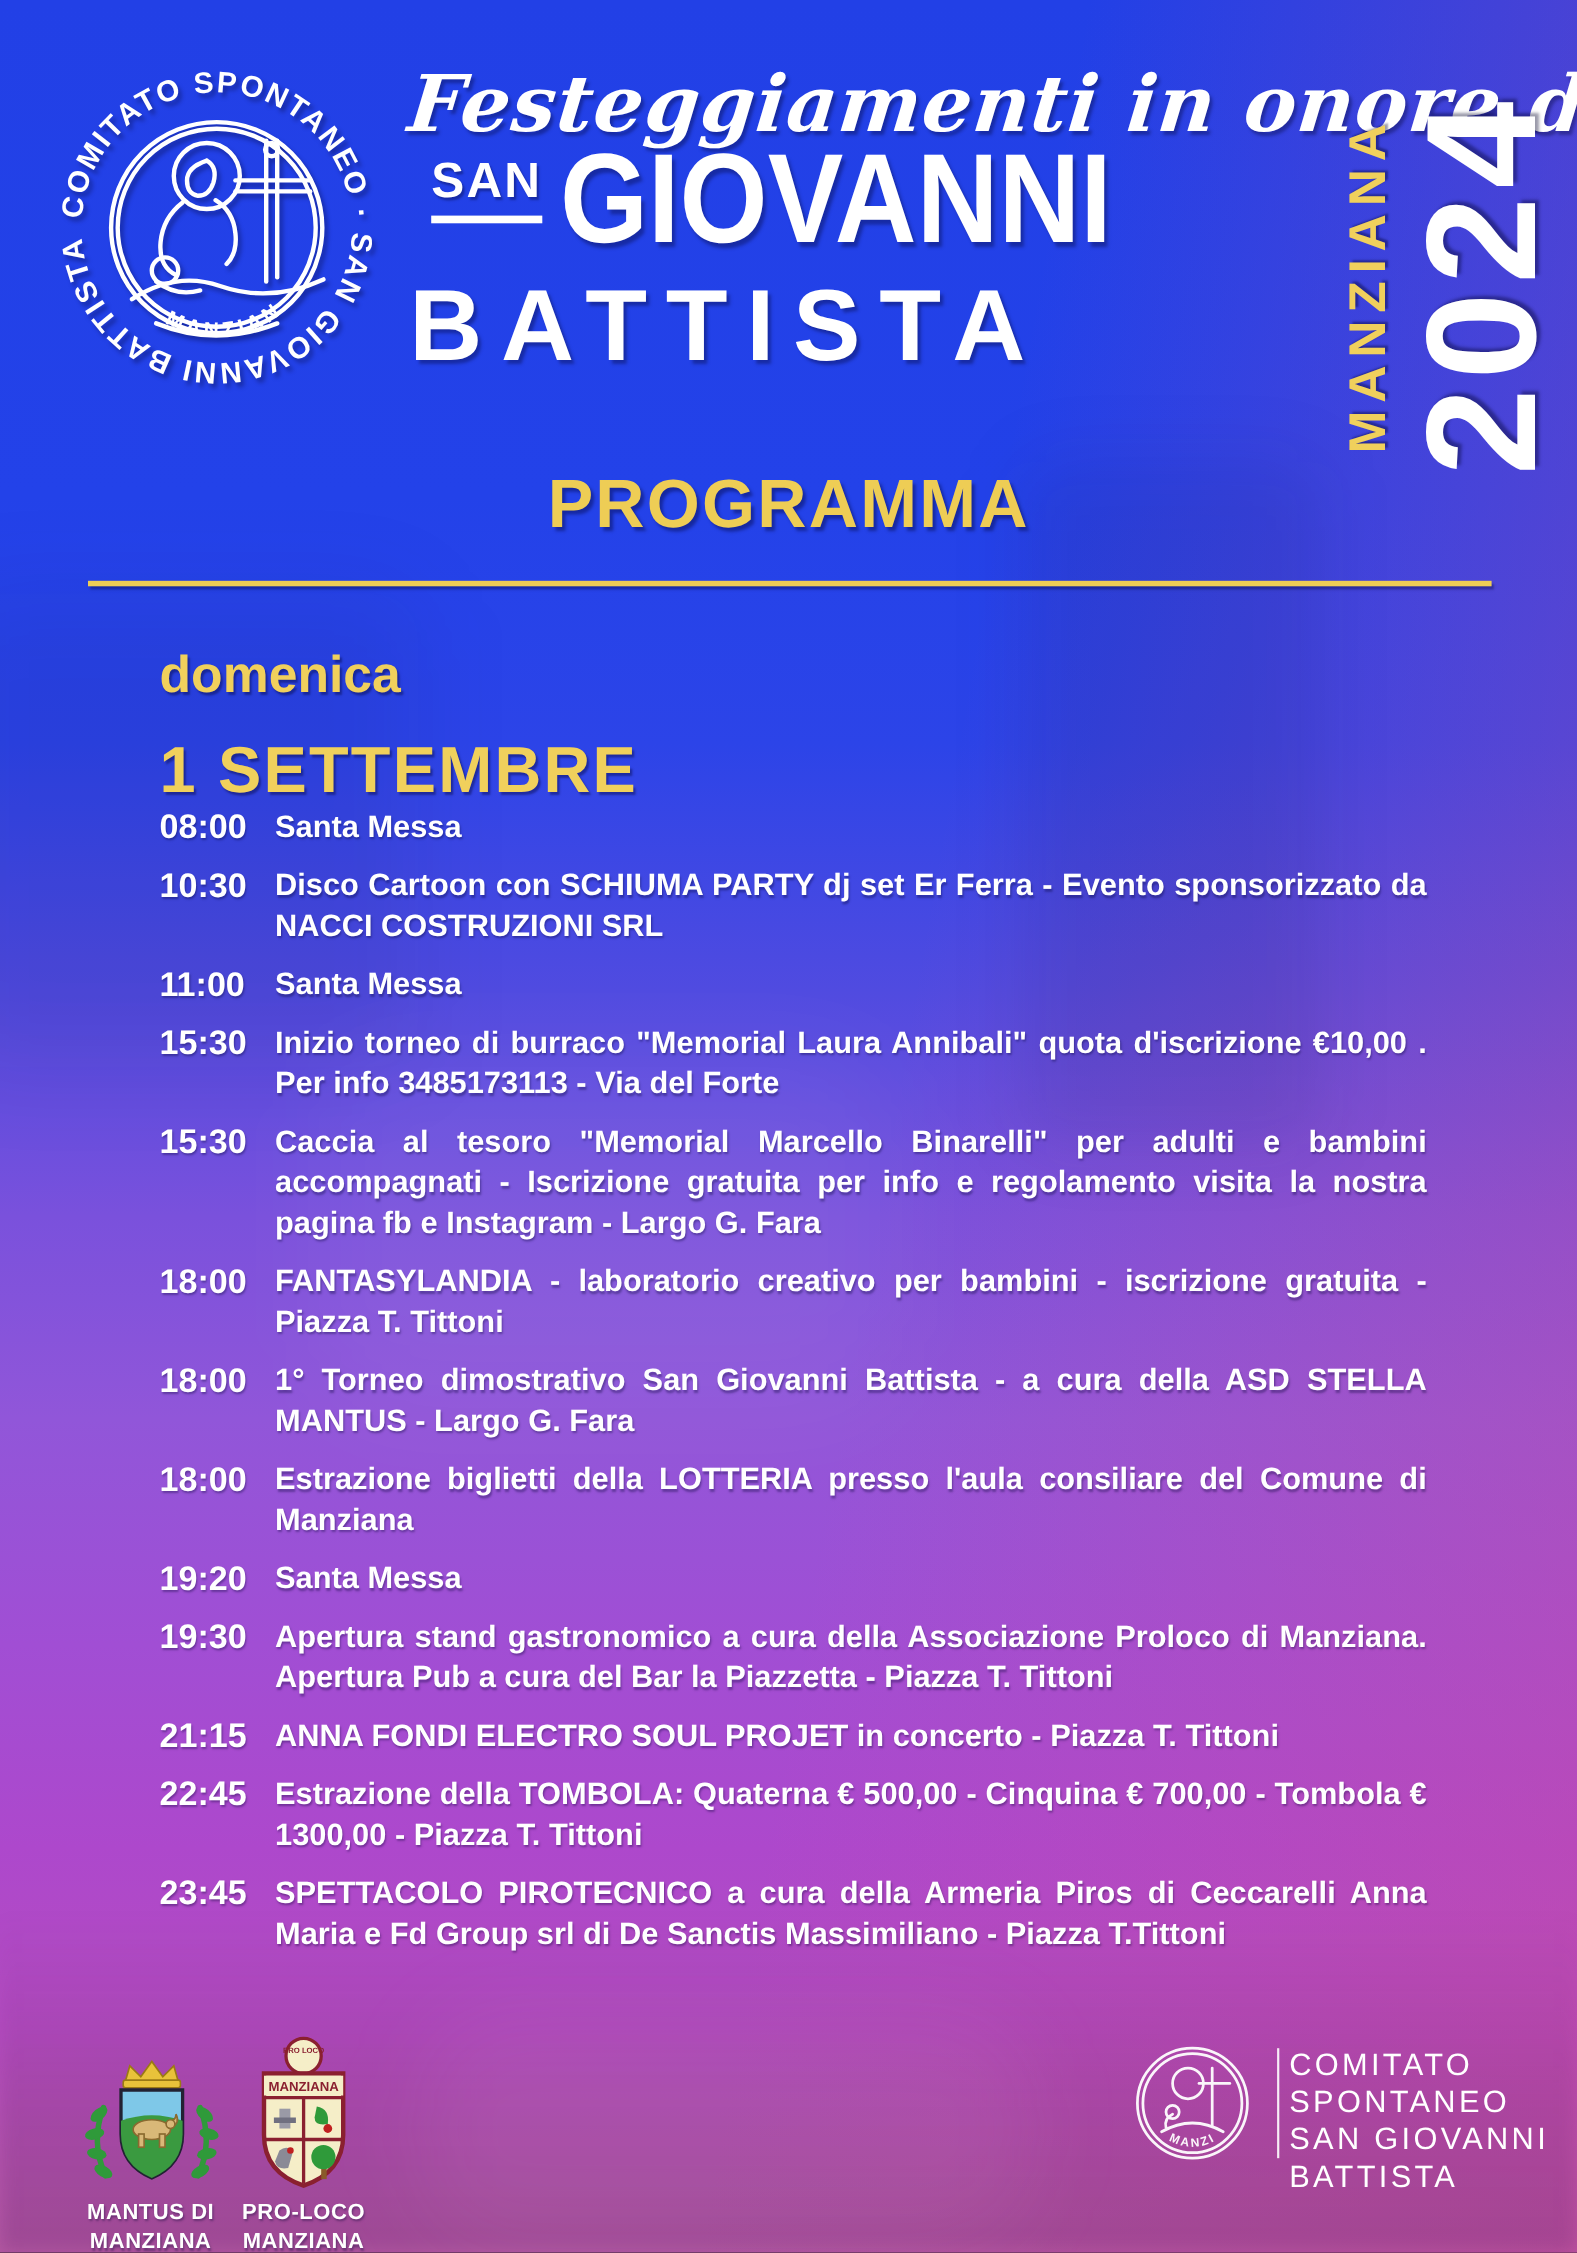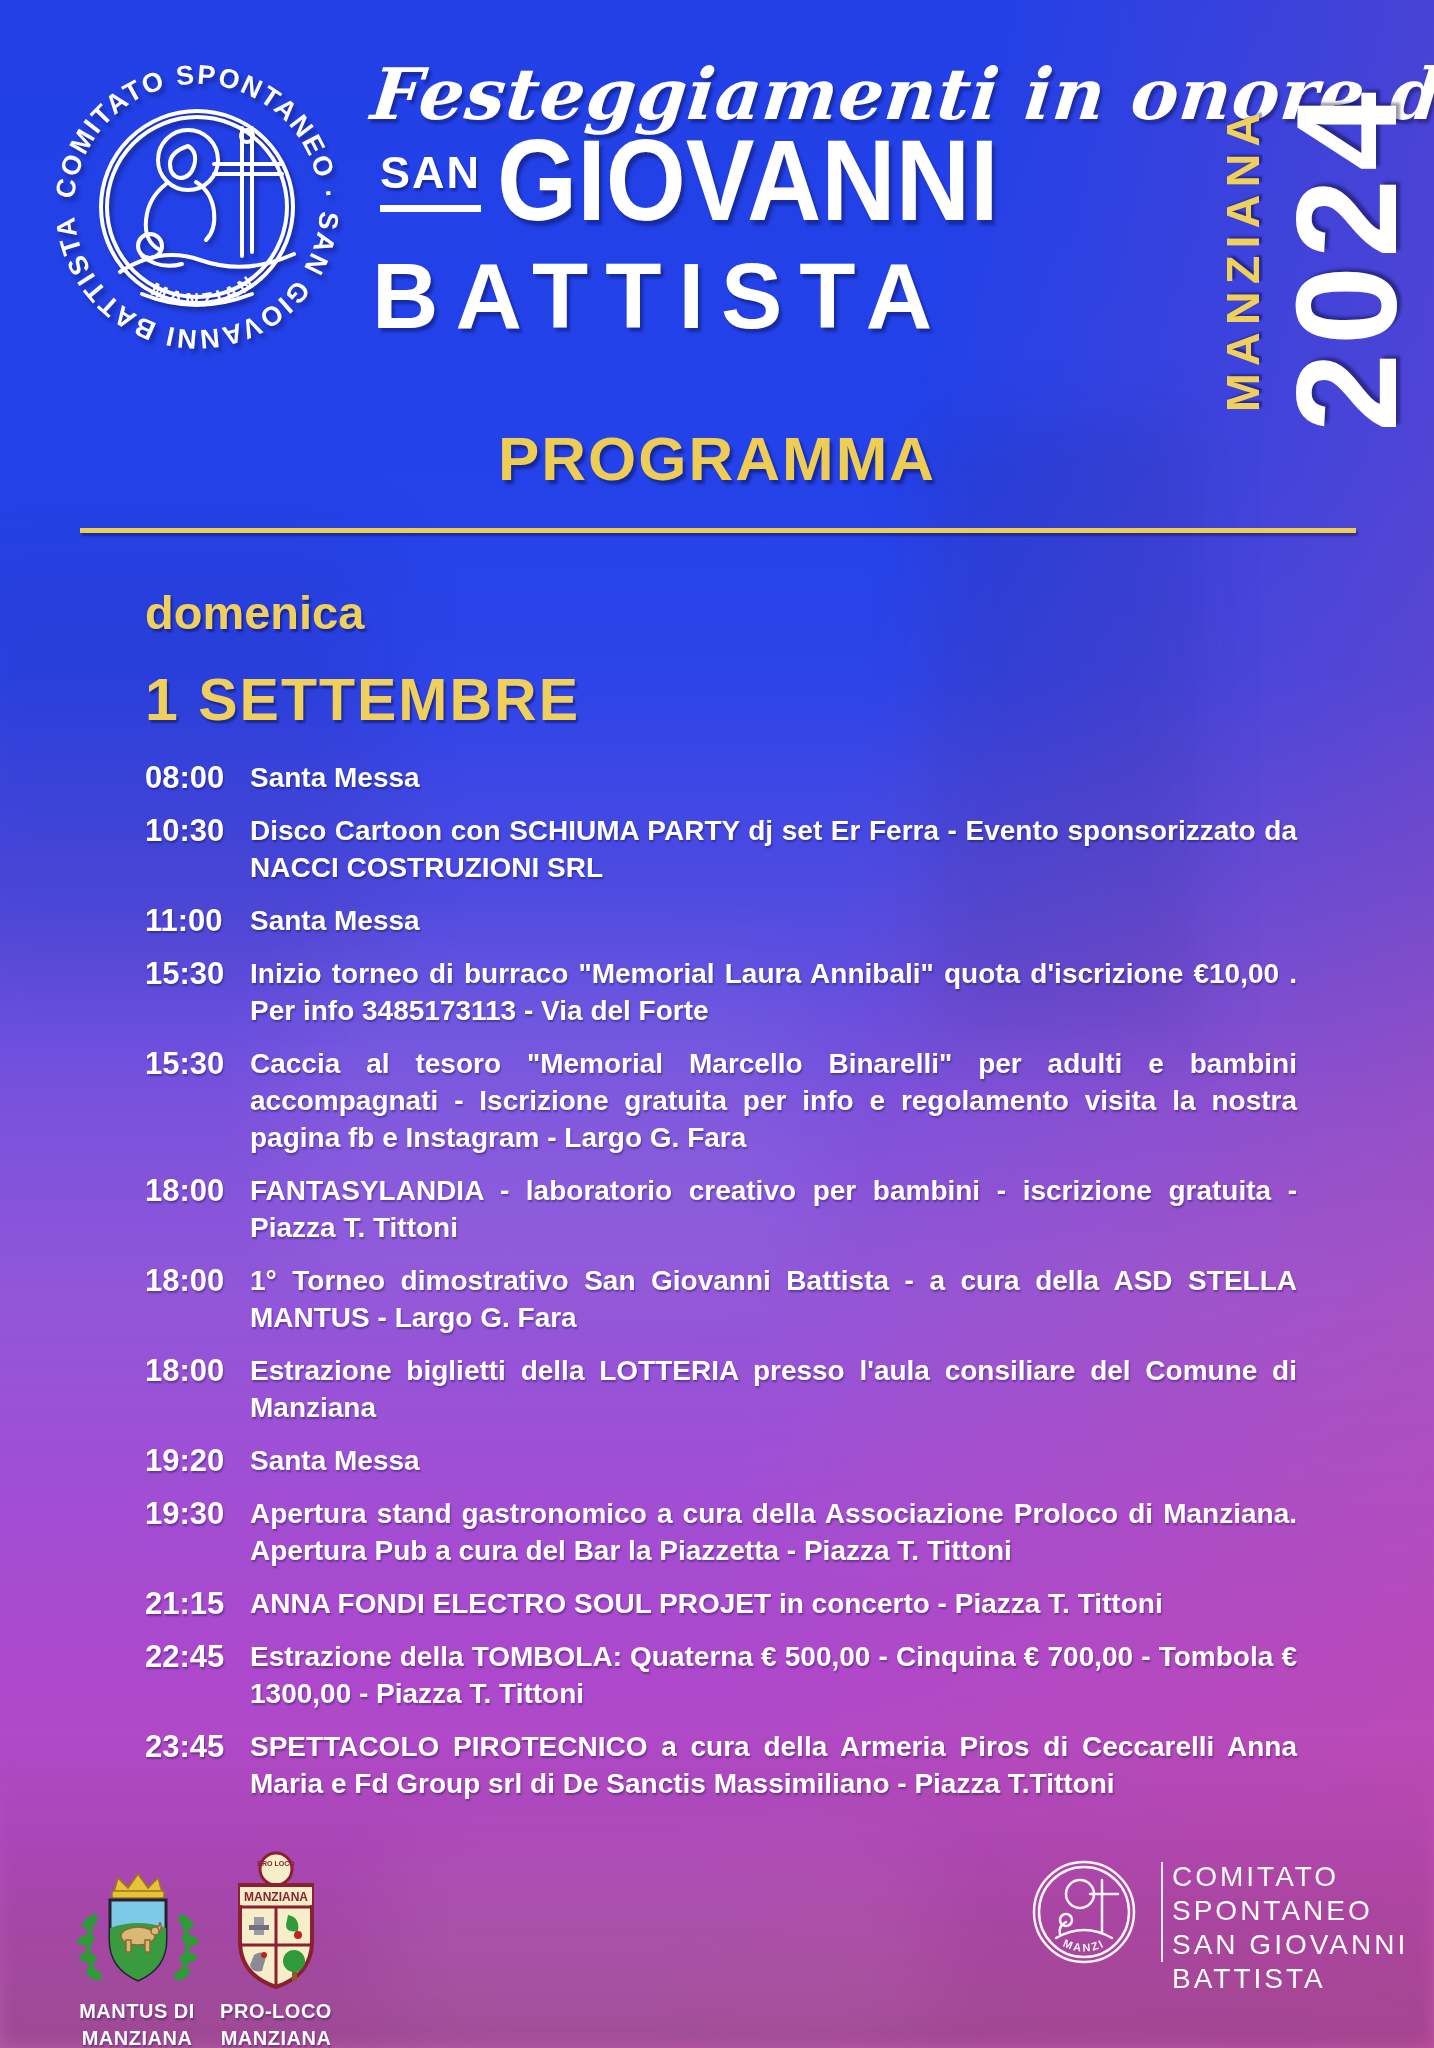--- a/index.html
+++ b/index.html
@@ -29,21 +29,21 @@
   .seal text{fill:#fff;font-family:"Liberation Sans",sans-serif;font-weight:bold;}
 
   
   .title-block{position:absolute;left:372px;top:52px;width:816px;color:#fff;}
   .script-line{
     font-family:"DejaVu Serif",serif;font-style:italic;font-weight:bold;
     font-size:71px;letter-spacing:1px;white-space:nowrap;
     transform:skewX(-6deg);
     text-shadow:3px 4px 3px rgba(0,0,40,0.35);
   }
-  .san-giovanni-row{display:flex;align-items:center;margin-top:2px;}
+  .san-giovanni-row{display:flex;align-items:flex-start;margin-top:2px;margin-left:12px;}
   .san{
     font-size:45px;font-weight:bold;letter-spacing:2px;
     border-bottom:7px solid #fff;padding-bottom:6px;margin:0 16px 14px 8px;
     text-shadow:2px 3px 2px rgba(0,0,40,0.35);
   }
   .giovanni{
     font-size:103px;font-weight:bold;letter-spacing:0px;line-height:0.95;
     transform:scaleY(1.12);transform-origin:bottom left;
     text-shadow:3px 4px 3px rgba(0,0,40,0.35);white-space:nowrap;
   }
@@ -79,21 +79,21 @@
   .date-line{
     position:absolute;left:145px;top:585px;
     display:flex;align-items:baseline;gap:26px;color:#f0d05c;
     text-shadow:2px 3px 2px rgba(0,0,50,0.4);
     flex-direction:column;
   }
   .date-weekday{font-size:47px;font-weight:bold;}
   .date-day{font-size:59px;font-weight:bold;letter-spacing:2px;}
 
   
-  .events{position:absolute;left:145px;top:759px;width:1152px;}
+  .events{position:absolute;left:145px;top:733px;width:1152px;}
   .event-row{display:grid;grid-template-columns:97px 1fr;column-gap:8px;margin-bottom:16px;align-items:start;}
   .event-time{
     font-size:31px;font-weight:bold;color:#fff;line-height:37px;
     text-shadow:1px 2px 2px rgba(0,0,50,0.35);white-space:nowrap;
   }
   .event-text{
     font-size:28px;font-weight:bold;color:#fff;line-height:37px;
     text-align:justify;text-shadow:1px 2px 2px rgba(0,0,50,0.35);
   }
 

